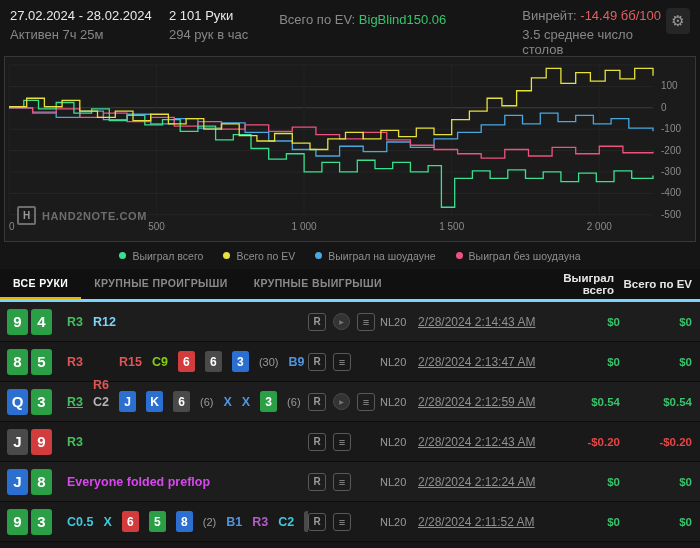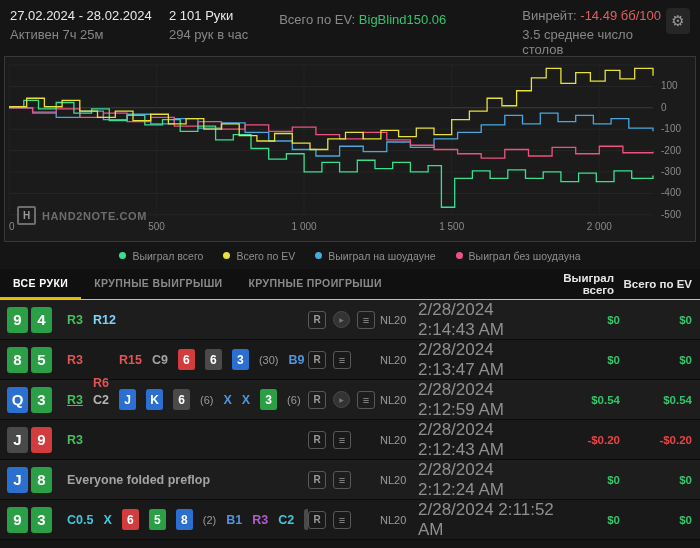--- a/index.html
+++ b/index.html
@@ -32,21 +32,21 @@
   .wm-logo { width:15px; height:15px; border:2px solid #6d6d6d; border-radius:2px; color:#9a9a9a;
              font-size:10px; font-weight:bold; display:flex; align-items:center; justify-content:center; }
   .wm-text { font-size:11px; font-weight:bold; color:#6d6d6d; letter-spacing:0.6px; }
 
   
   .legend { height:27px; display:flex; align-items:center; justify-content:center; gap:20px; }
   .leg-item { display:flex; align-items:center; gap:6px; font-size:10.5px; color:#8f8f8f; }
   .leg-dot { width:7px; height:7px; border-radius:50%; }
 
   
-  .tabbar { height:30px; background:#101010; display:flex; align-items:stretch; border-bottom:1px solid #7dd3fc; }
+  .tabbar { height:30px; background:#101010; display:flex; align-items:stretch; border-bottom:3px solid #7dd3fc; }
   .tabs { display:flex; }
   .tab { padding:0 13px; display:flex; align-items:center; font-size:10.5px; font-weight:bold;
          letter-spacing:0.4px; color:#8a8a8a; border-bottom:2px solid transparent; cursor:pointer; }
   .tab.active { color:#fff; border-bottom-color:#e2b800; }
   .colheads { margin-left:auto; display:flex; align-items:center; font-size:11.5px; font-weight:bold; color:#e6e6e6; }
   .ch-dt { width:152px; }
   .ch-won { width:70px; text-align:right; }
   .ch-ev { width:78px; text-align:right; padding-right:8px; }
   .sort { color:#b5b5b5; font-weight:normal; margin-left:4px; }
 
@@ -62,21 +62,21 @@
   .line { flex:1; display:flex; align-items:center; gap:10px; overflow:hidden; white-space:nowrap;
           font-size:12.5px; font-weight:bold; margin-left:4px; }
   .note { color:#9a9a9a; font-size:11px; font-weight:normal; }
   .badges { width:72px; display:flex; align-items:center; gap:7px; flex-shrink:0; }
   .bR, .bNote { width:16px; height:16px; border:1px solid #585858; border-radius:3px; color:#9a9a9a;
                 font-size:10px; font-weight:bold; display:flex; align-items:center; justify-content:center; }
   .bNote { font-weight:normal; font-size:11px; }
   .bPlay { width:15px; height:15px; border-radius:50%; background:#333; border:1px solid #4a4a4a;
            color:#777; font-size:6px; display:flex; align-items:center; justify-content:center; }
   .stakes { width:38px; color:#9a9a9a; font-size:11px; flex-shrink:0; }
-  .dt { width:136px; color:#8f8f8f; font-size:17px; flex-shrink:0; }
+  .dt { width:136px; color:#8f8f8f; font-size:12px; flex-shrink:0;text-decoration:underline; }
   .money { font-size:11.5px; font-weight:bold; text-align:right; flex-shrink:0; }
   .won { width:66px; } .ev { width:72px; padding-right:8px; }
   .pos { color:#35c46a; } .neg { color:#e84545; }
 </style>
 </head>
 <body>
 
 <div class="app">
 
   <header class="hdr">
@@ -157,22 +157,22 @@
       </div>
       <div class="leg-item">
         <span class="leg-dot" style="background: rgb(240, 82, 127);"></span>
         <span>Выиграл без шоудауна</span>
       </div>
     </div>
 
   <div class="tabbar">
     <div class="tabs" id="tabs">
         <div class="tab active">ВСЕ РУКИ</div>
+        <div class="tab">КРУПНЫЕ ПРОИГРЫШИ</div>
         <div class="tab">КРУПНЫЕ ВЫИГРЫШИ</div>
-        <div class="tab">КРУПНЫЕ ПРОИГРЫШИ</div>
       </div>
     <div class="colheads">
       <div class="ch-won">Выиграл всего</div>
       <div class="ch-ev">Всего по EV</div>
     </div>
   </div>
 
   <div class="tbody" id="tbody">
       <div class="row">
         <div class="cards">
@@ -195,21 +195,21 @@
       </div>
       <div class="row alt">
         <div class="cards">
           <span class="card hole s-c">8</span>
           <span class="card hole s-c">5</span>
         </div>
         <div class="line">
           <span class="tok" style="color: rgb(224, 85, 85);">R3</span>
           <span class="tok" style="color: rgb(224, 85, 85); margin-top: 46px;">R6</span>
           <span class="tok" style="color: rgb(224, 85, 85);">R15</span>
-          <span class="tok" style="color: #a3a3a3;">C9</span>
+          <span class="tok" style="color: #84cc16;">C9</span>
           <span class="card board s-h">6</span>
           <span class="card board s-s">6</span>
           <span class="card board s-d">3</span>
           <span class="note">(30)</span>
           <span class="tok" style="color: rgb(80, 148, 222);">B9</span>
           <span class="tok" style="color: #5eead4;">R31</span>
         </div>
         <div class="badges">
           <div class="bR">R</div>
           <div class="bNote">≡</div>
@@ -264,21 +264,21 @@
         <div class="dt">2/28/2024 2:12:43 AM</div>
         <div class="money won neg">-$0.20</div>
         <div class="money ev neg">-$0.20</div>
       </div>
       <div class="row">
         <div class="cards">
           <span class="card hole s-d">J</span>
           <span class="card hole s-c">8</span>
         </div>
         <div class="line">
-          <span class="tok" style="color: #a3a3a3;">Everyone folded preflop</span>
+          <span class="tok" style="color: #d946ef;">Everyone folded preflop</span>
         </div>
         <div class="badges">
           <div class="bR">R</div>
           <div class="bNote">≡</div>
         </div>
         <div class="stakes">NL20</div>
         <div class="dt">2/28/2024 2:12:24 AM</div>
         <div class="money won pos">$0</div>
         <div class="money ev pos">$0</div>
       </div>

